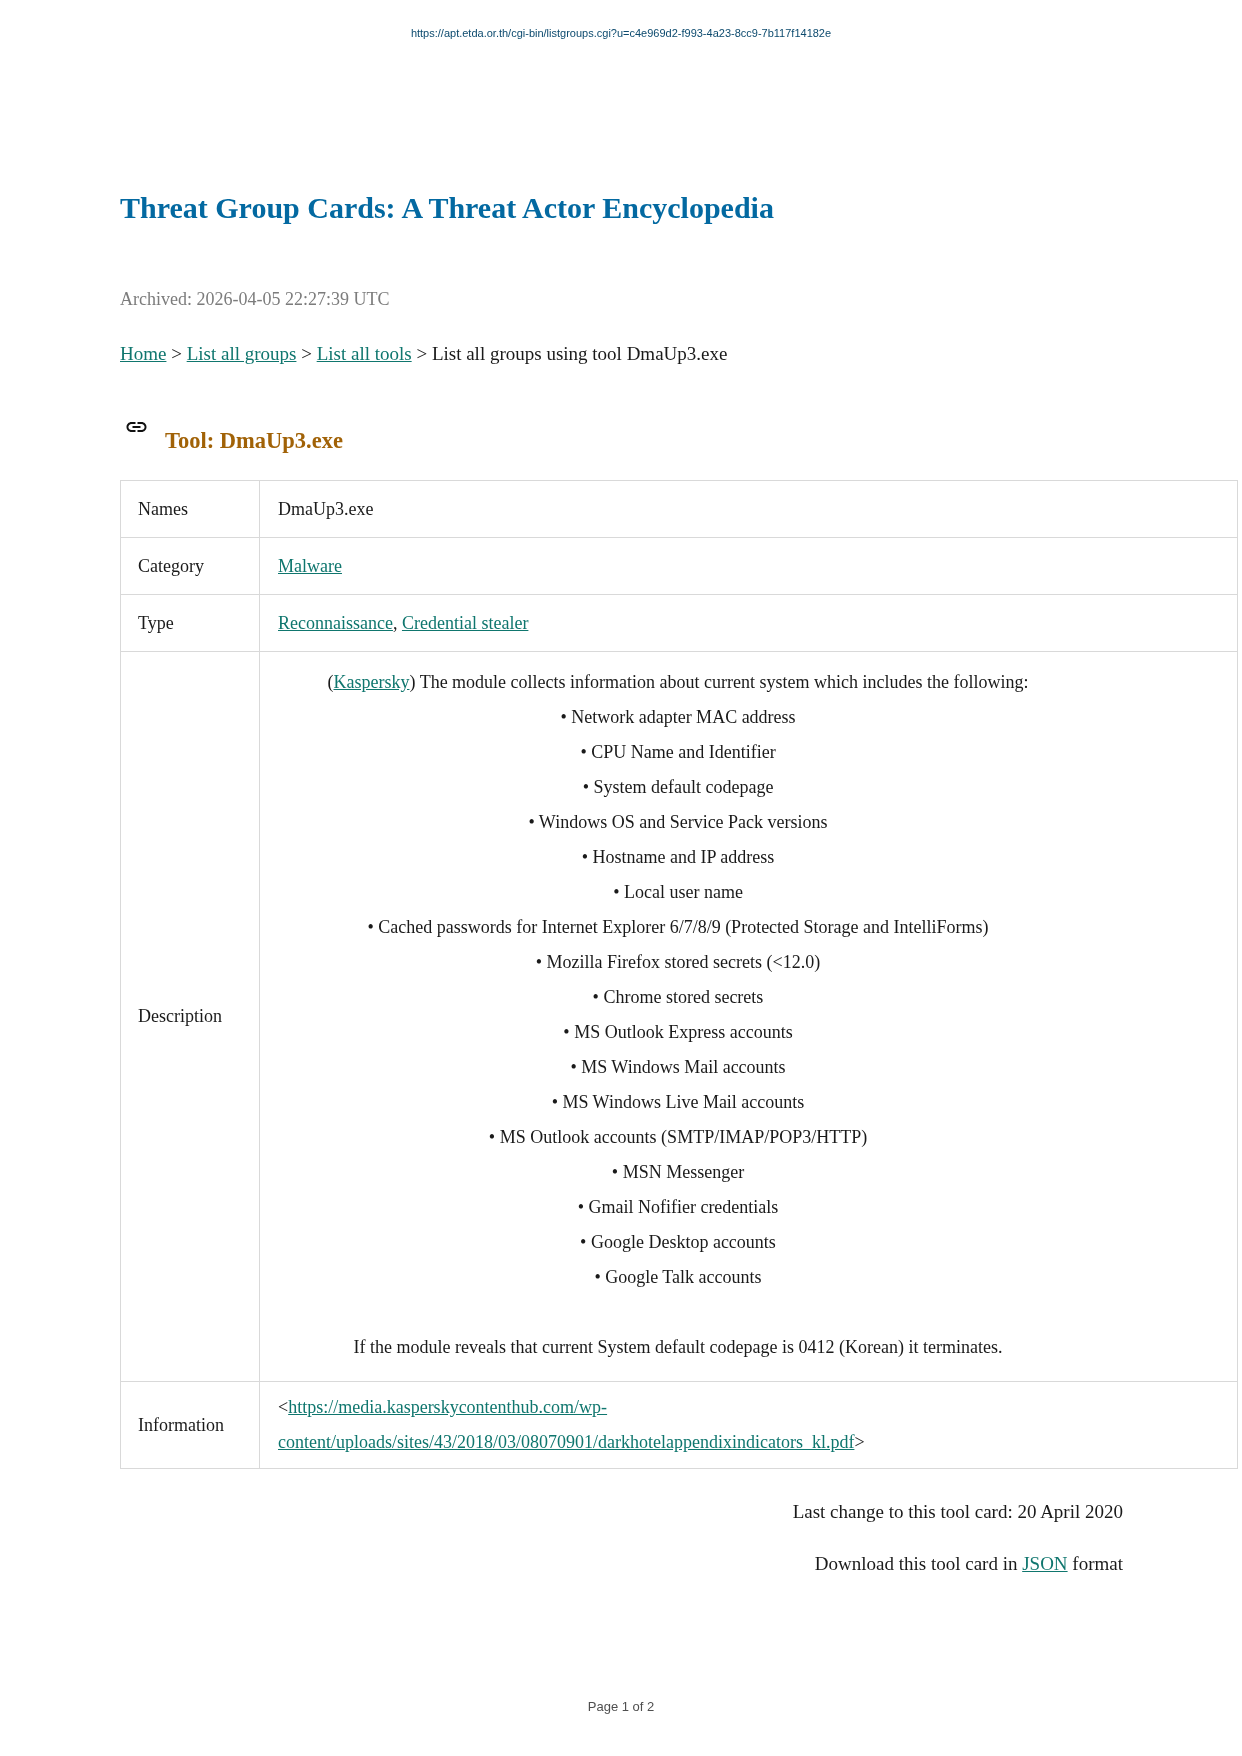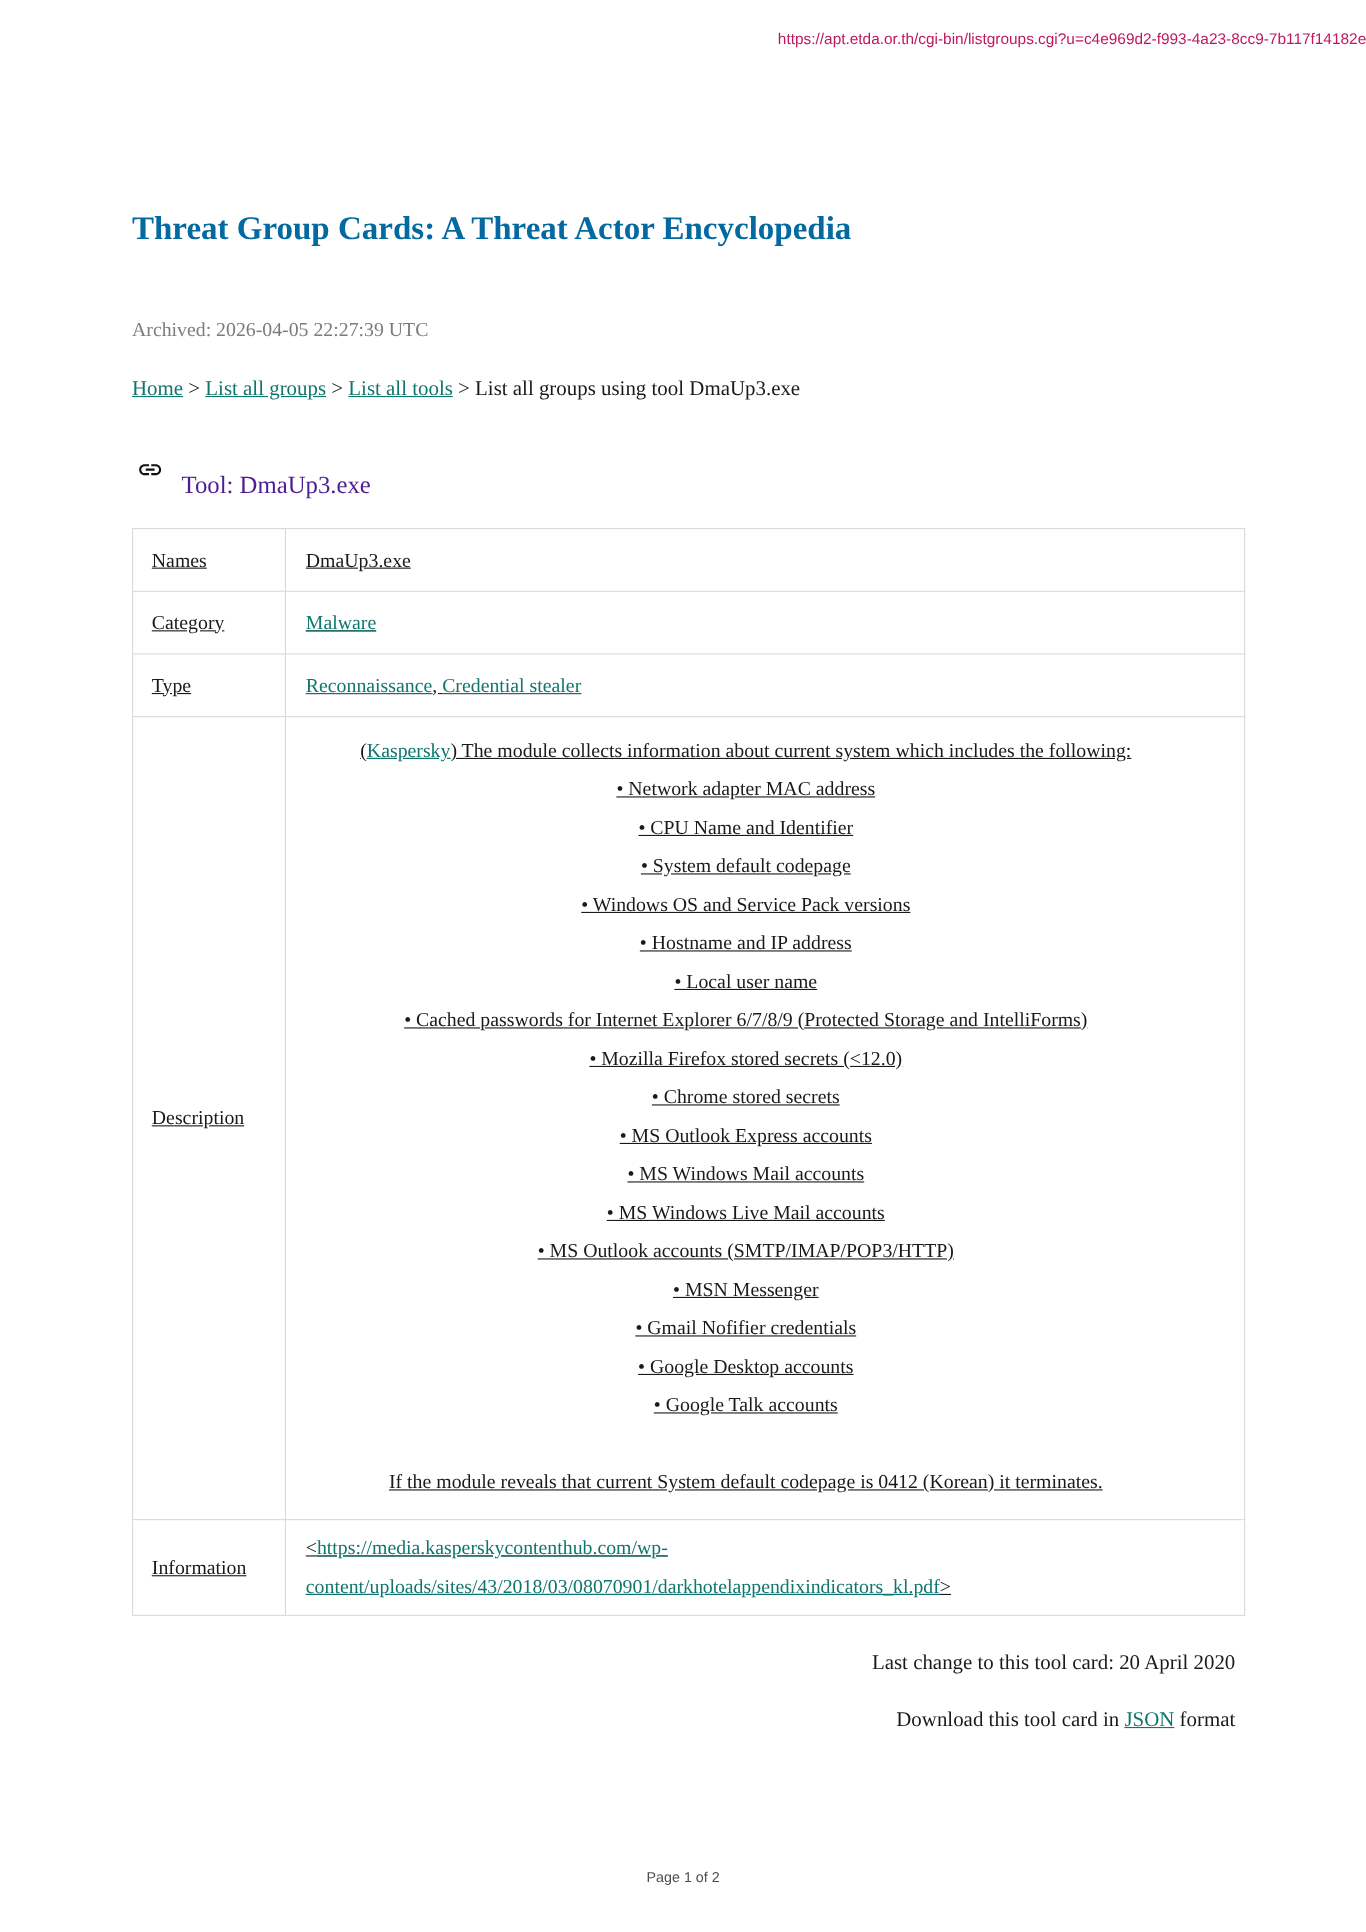--- a/index.html
+++ b/index.html
@@ -1,35 +1,35 @@
 <!DOCTYPE html>
 <html><head>
 <meta charset="utf-8">
 <style>
   html,body { margin:0; padding:0; }
   body {
     width:1242px; height:1756px; background:#ffffff; position:relative;
     font-family:"Liberation Serif", serif; color:#1a1a1a; overflow:hidden;
   }
   .print-header {
-    position:absolute; top:27px; left:0; width:100%; text-align:right;
-    font-family:"Liberation Sans", sans-serif; font-size:14px; color:#be185d;
+    position:absolute; top:27px; left:0; width:100%; text-align:center;
+    font-family:"Liberation Sans", sans-serif; font-size:11px; color:#0c4a6e;
   }
   .print-footer {
     position:absolute; top:1699px; left:0; width:100%; text-align:center;
     font-family:"Liberation Sans", sans-serif; font-size:13px; color:#4f4f4f;
   }
   .content { position:absolute; left:120px; top:0; width:1003px; }
   .page-title { margin:190px 0 0 0; font-size:30px; line-height:36px; font-weight:bold; color:#0369a1; }
   .archived { margin:62px 0 0 0; font-size:18px; line-height:22px; color:#7c7c7c; }
   .breadcrumb { margin:32px 0 0 0; font-size:19px; line-height:24px; }
   a, .lnk { color:#0f766e; text-decoration:underline; cursor:pointer; }
-  .tool-heading { margin:50px 0 0 0; font-size:22.5px; line-height:26px; font-weight:normal; color:#4c1d95; }
+  .tool-heading { margin:50px 0 0 0; font-size:22.5px; line-height:26px; font-weight:bold; color:#a16207; }
   .link-icon { display:inline-block; vertical-align:10px; margin-right:12px; }
-  table.card { margin-top:26px; border-collapse:collapse; width:1012px; table-layout:fixed;text-decoration:underline; }
+  table.card { margin-top:26px; border-collapse:collapse; width:1118px; table-layout:fixed; }
   td { border:1px solid #d9d9d9; font-size:18px; vertical-align:middle; }
   td.label-cell { padding-left:17px; }
   tr.row-single td { height:54px; }
   td.desc-cell { padding:13px 20px 16px 18px;text-align:center; }
   .desc-content { max-width:800px; line-height:35px; }
   .desc-outro { margin-top:35px; }
   td.info-cell { padding:8px 20px 8px 18px; line-height:35px; height:70px; }
   .info-content { max-width:820px; }
   .note { font-size:19px; line-height:22px;text-align:right; }
   .note-last-change { margin-top:32px; }

